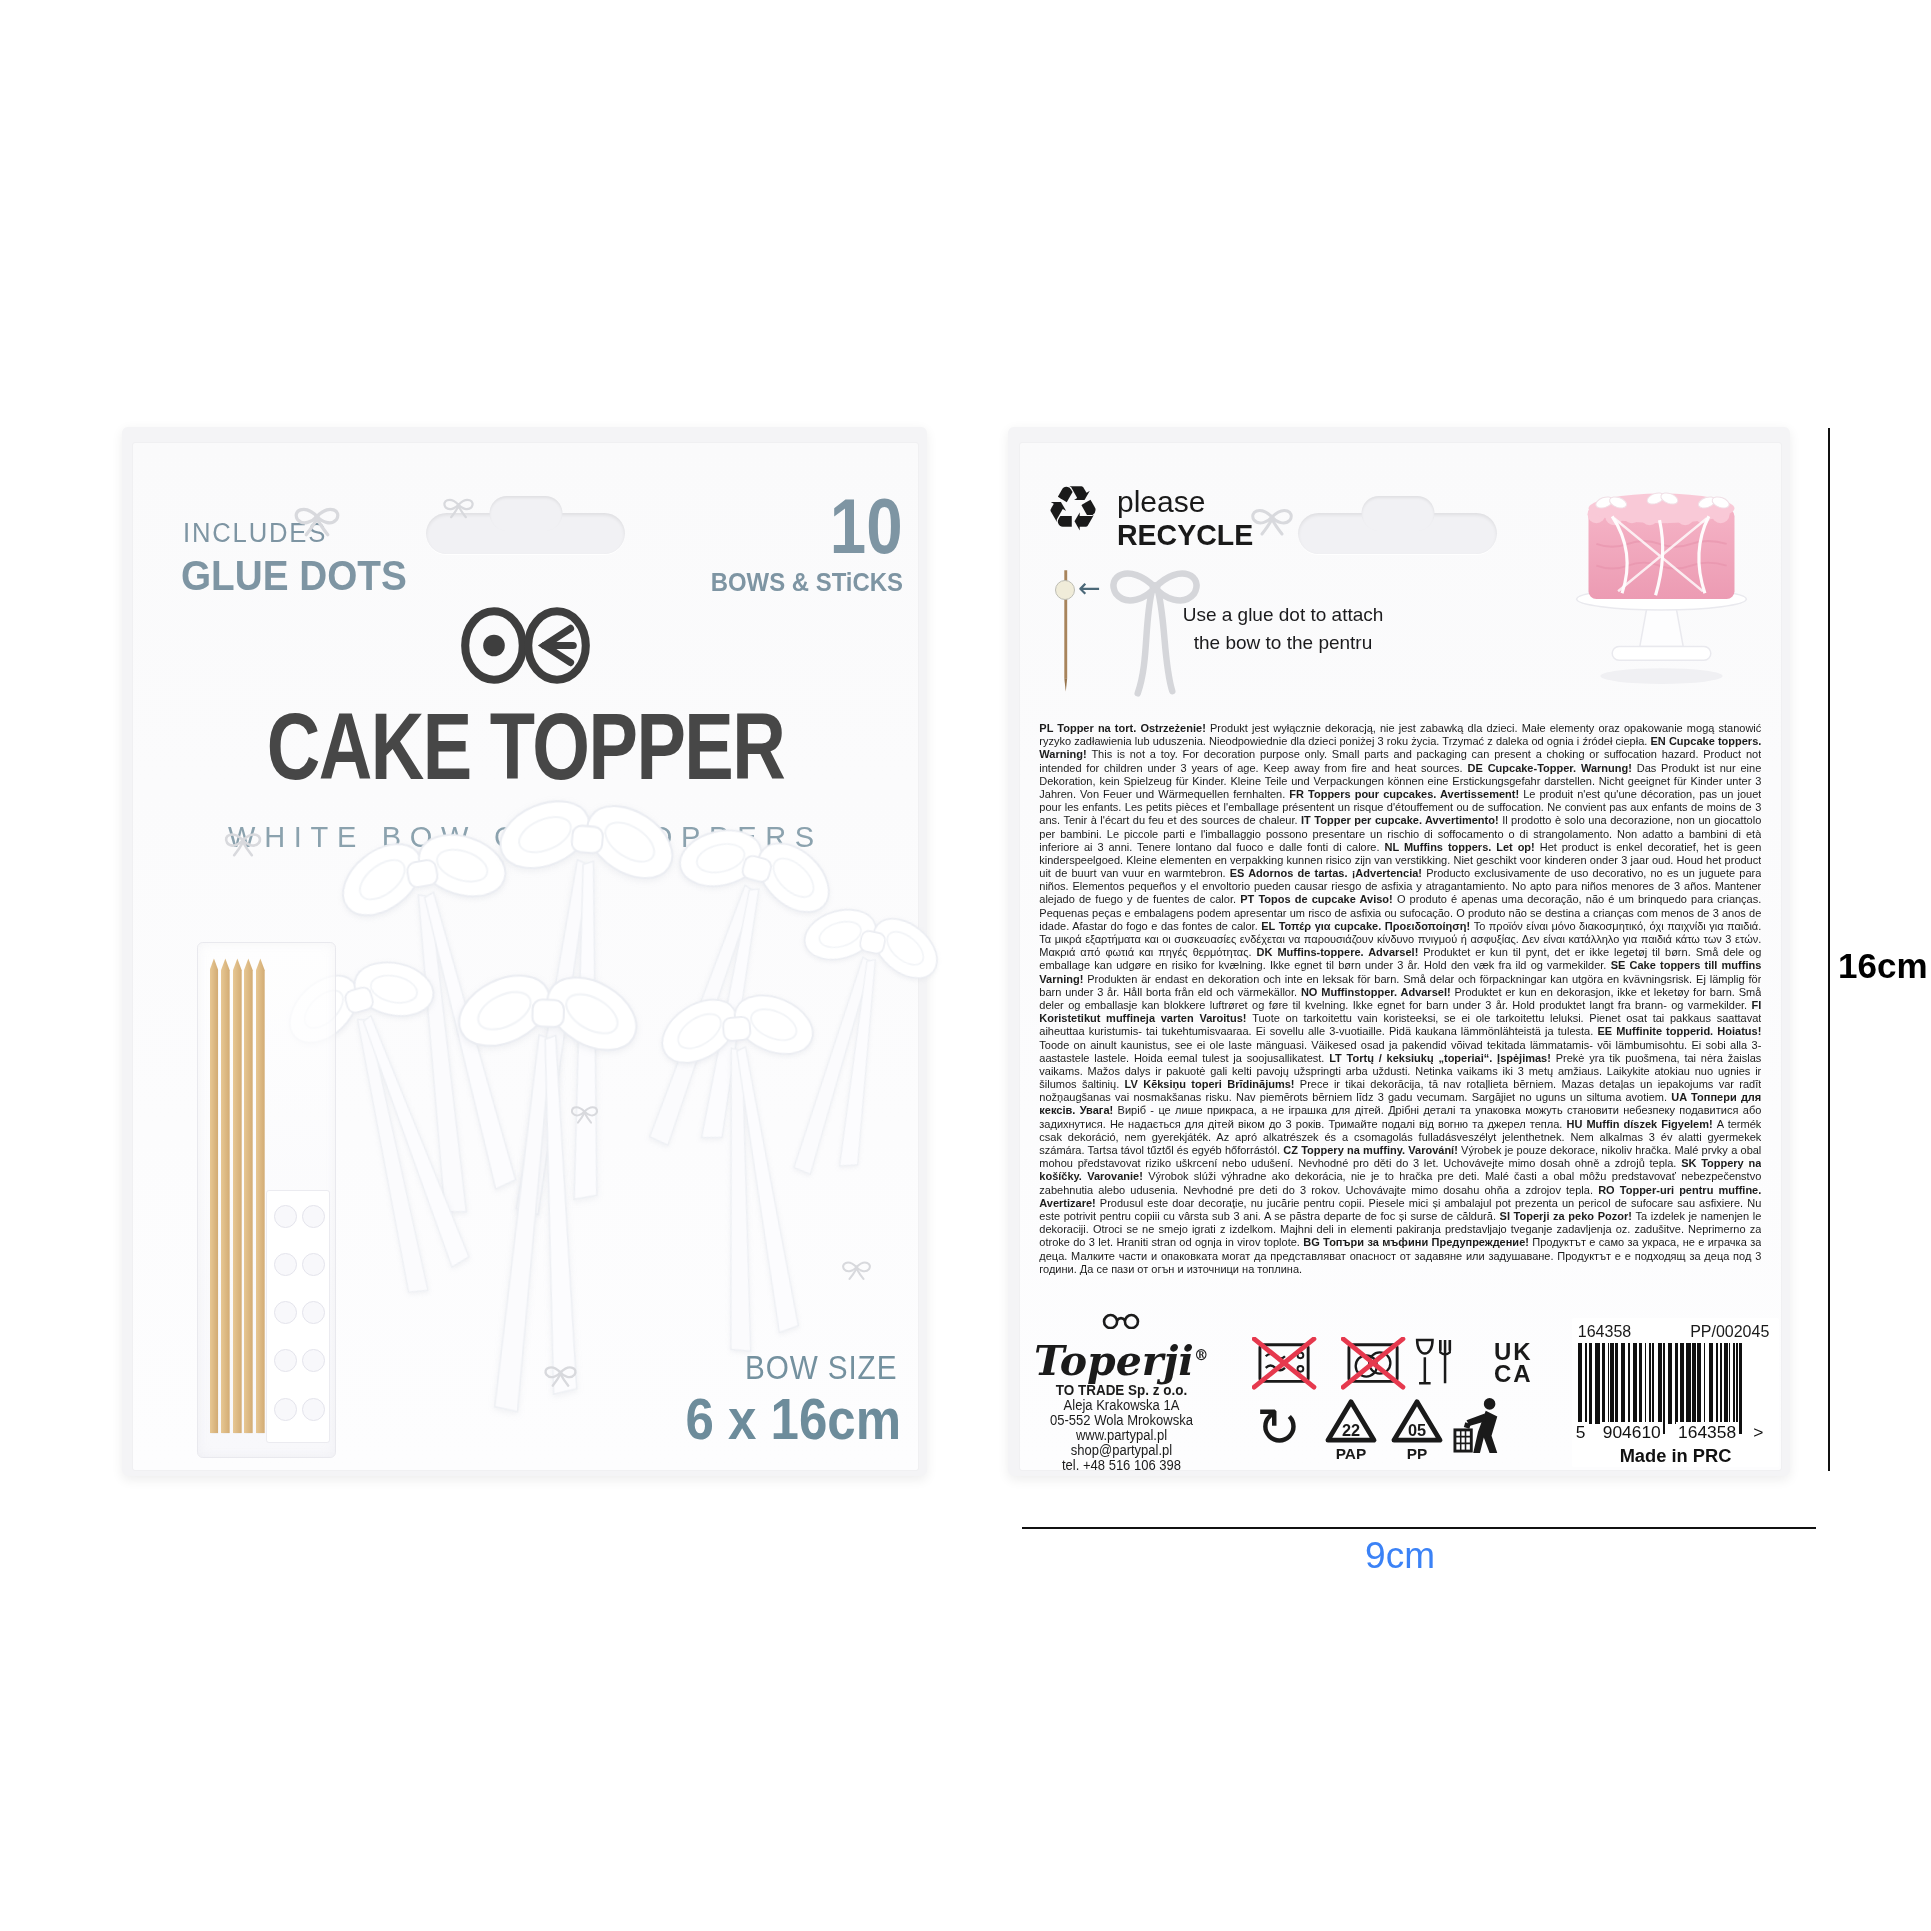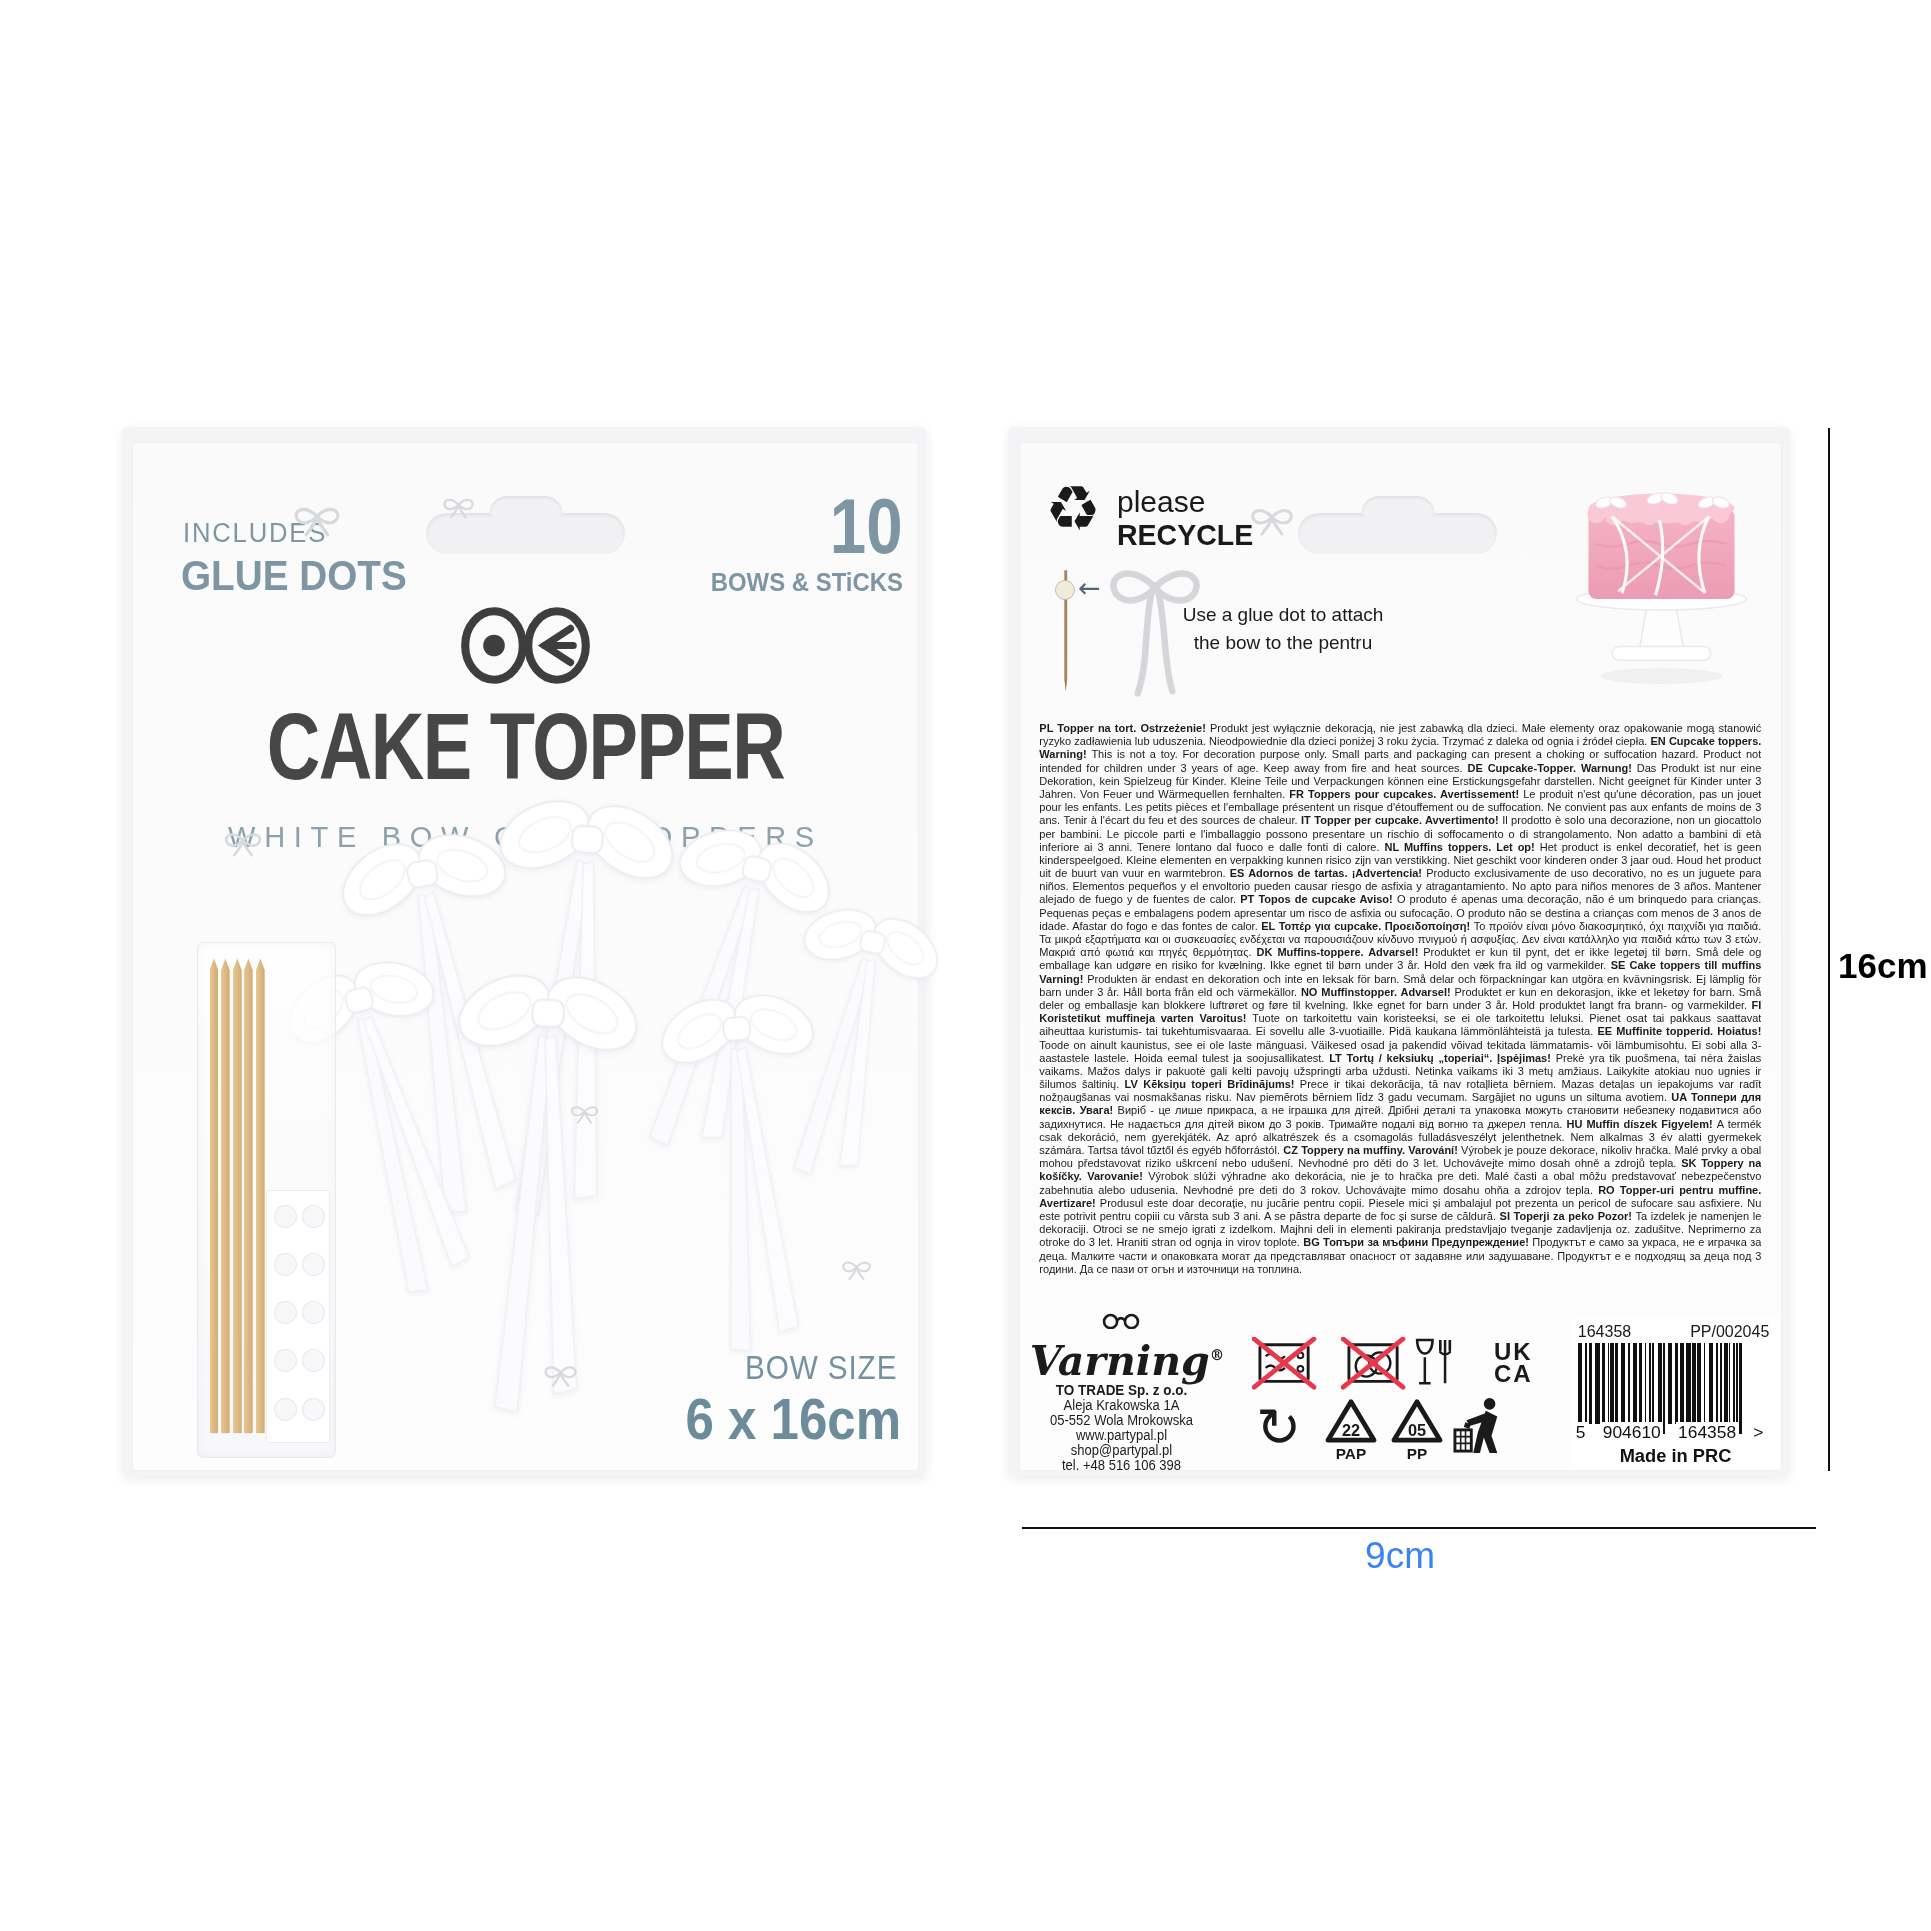--- a/index.html
+++ b/index.html
@@ -345,21 +345,21 @@
     </div>
 
     <p class="warnings" id="warnings"><b>PL Topper na tort. Ostrzeżenie! </b>Produkt jest wyłącznie dekoracją, nie jest zabawką dla dzieci. Małe elementy oraz opakowanie mogą stanowić ryzyko zadławienia lub uduszenia. Nieodpowiednie dla dzieci poniżej 3 roku życia. Trzymać z daleka od ognia i źródeł ciepła. <b>EN Cupcake toppers. Warning! </b>This is not a toy. For decoration purpose only. Small parts and packaging can present a choking or suffocation hazard. Product not intended for children under 3 years of age. Keep away from fire and heat sources. <b>DE Cupcake-Topper. Warnung! </b>Das Produkt ist nur eine Dekoration, kein Spielzeug für Kinder. Kleine Teile und Verpackungen können eine Erstickungsgefahr darstellen. Nicht geeignet für Kinder unter 3 Jahren. Von Feuer und Wärmequellen fernhalten. <b>FR Toppers pour cupcakes. Avertissement! </b>Le produit n'est qu'une décoration, pas un jouet pour les enfants. Les petits pièces et l'emballage présentent un risque d'étouffement ou de suffocation. Ne convient pas aux enfants de moins de 3 ans. Tenir à l'écart du feu et des sources de chaleur. <b>IT Topper per cupcake. Avvertimento! </b>Il prodotto è solo una decorazione, non un giocattolo per bambini. Le piccole parti e l'imballaggio possono presentare un rischio di soffocamento o di strangolamento. Non adatto a bambini di età inferiore ai 3 anni. Tenere lontano dal fuoco e dalle fonti di calore. <b>NL Muffins toppers. Let op! </b>Het product is enkel decoratief, het is geen kinderspeelgoed. Kleine elementen en verpakking kunnen risico zijn van verstikking. Niet geschikt voor kinderen onder 3 jaar oud. Houd het product uit de buurt van vuur en warmtebron. <b>ES Adornos de tartas. ¡Advertencia! </b>Producto exclusivamente de uso decorativo, no es un juguete para niños. Elementos pequeños y el envoltorio pueden causar riesgo de asfixia y atragantamiento. No apto para niños menores de 3 años. Mantener alejado de fuego y de fuentes de calor. <b>PT Topos de cupcake Aviso! </b>O produto é apenas uma decoração, não é um brinquedo para crianças. Pequenas peças e embalagens podem apresentar um risco de asfixia ou sufocação. O produto não se destina a crianças com menos de 3 anos de idade. Afastar do fogo e das fontes de calor. <b>EL Τοπέρ για cupcake. Προειδοποίηση! </b>Το προϊόν είναι μόνο διακοσμητικό, όχι παιχνίδι για παιδιά. Τα μικρά εξαρτήματα και οι συσκευασίες ενδέχεται να παρουσιάζουν κίνδυνο πνιγμού ή ασφυξίας. Δεν είναι κατάλληλο για παιδιά κάτω των 3 ετών. Μακριά από φωτιά και πηγές θερμότητας. <b>DK Muffins-toppere. Advarsel! </b>Produktet er kun til pynt, det er ikke legetøj til børn. Små dele og emballage kan udgøre en risiko for kvælning. Ikke egnet til børn under 3 år. Hold den væk fra ild og varmekilder. <b>SE Cake toppers till muffins Varning! </b>Produkten är endast en dekoration och inte en leksak för barn. Små delar och förpackningar kan utgöra en kvävningsrisk. Ej lämplig för barn under 3 år. Håll borta från eld och värmekällor. <b>NO Muffinstopper. Advarsel! </b>Produktet er kun en dekorasjon, ikke et leketøy for barn. Små deler og emballasje kan blokkere luftrøret og føre til kvelning. Ikke egnet for barn under 3 år. Hold produktet langt fra brann- og varmekilder. <b>FI Koristetikut muffineja varten Varoitus! </b>Tuote on tarkoitettu vain koristeeksi, se ei ole tarkoitettu leluksi. Pienet osat tai pakkaus saattavat aiheuttaa kuristumis- tai tukehtumisvaaraa. Ei sovellu alle 3-vuotiaille. Pidä kaukana lämmönlähteistä ja tulesta. <b>EE Muffinite topperid. Hoiatus! </b>Toode on ainult kaunistus, see ei ole laste mänguasi. Väikesed osad ja pakendid võivad tekitada lämmatamis- või lämbumisohtu. Ei sobi alla 3-aastastele lastele. Hoida eemal tulest ja soojusallikatest. <b>LT Tortų / keksiukų „toperiai“. Įspėjimas! </b>Prekė yra tik puošmena, tai nėra žaislas vaikams. Mažos dalys ir pakuotė gali kelti pavojų užspringti arba uždusti. Netinka vaikams iki 3 metų amžiaus. Laikykite atokiau nuo ugnies ir šilumos šaltinių. <b>LV Kēksiņu toperi Brīdinājums! </b>Prece ir tikai dekorācija, tā nav rotaļlieta bērniem. Mazas detaļas un iepakojums var radīt nožņaugšanas vai nosmakšanas risku. Nav piemērots bērniem līdz 3 gadu vecumam. Sargājiet no uguns un siltuma avotiem. <b>UA Топпери для кексів. Увага! </b>Виріб - це лише прикраса, а не іграшка для дітей. Дрібні деталі та упаковка можуть становити небезпеку подавитися або задихнутися. Не надається для дітей віком до 3 років. Тримайте подалі від вогню та джерел тепла. <b>HU Muffin díszek Figyelem! </b>A termék csak dekoráció, nem gyerekjáték. Az apró alkatrészek és a csomagolás fulladásveszélyt jelenthetnek. Nem alkalmas 3 év alatti gyermekek számára. Tartsa távol tűztől és egyéb hőforrástól. <b>CZ Toppery na muffiny. Varování! </b>Výrobek je pouze dekorace, nikoliv hračka. Malé prvky a obal mohou představovat riziko uškrcení nebo udušení. Nevhodné pro děti do 3 let. Uchovávejte mimo dosah ohně a zdrojů tepla. <b>SK Toppery na košíčky. Varovanie! </b>Výrobok slúži výhradne ako dekorácia, nie je to hračka pre deti. Malé časti a obal môžu predstavovať nebezpečenstvo zabehnutia alebo udusenia. Nevhodné pre deti do 3 rokov. Uchovávajte mimo dosahu ohňa a zdrojov tepla. <b>RO Topper-uri pentru muffine. Avertizare! </b>Produsul este doar decorație, nu jucărie pentru copii. Piesele mici și ambalajul pot prezenta un pericol de sufocare sau asfixiere. Nu este potrivit pentru copiii cu vârsta sub 3 ani. A se păstra departe de foc și surse de căldură. <b>SI Toperji za peko Pozor! </b>Ta izdelek je namenjen le dekoraciji. Otroci se ne smejo igrati z izdelkom. Majhni deli in elementi pakiranja predstavljajo tveganje zadavljenja oz. zadušitve. Neprimerno za otroke do 3 let. Hraniti stran od ognja in virov toplote. <b>BG Топъри за мъфини Предупреждение! </b>Продуктът е само за украса, не е играчка за деца. Малките части и опаковката могат да представляват опасност от задавяне или задушаване. Продуктът е е подходящ за деца под 3 години. Да се пази от огън и източници на топлина. </p>
 
     <div class="company">
       <svg width="46" height="17.4" viewBox="0 0 48 20">
         <circle cx="12" cy="11" r="7.5" fill="none" stroke="#1b1b1b" stroke-width="3"></circle>
         <circle cx="36" cy="11" r="7.5" fill="none" stroke="#1b1b1b" stroke-width="3"></circle>
         <path d="M19,10 Q24,4 29,10" fill="none" stroke="#1b1b1b" stroke-width="3"></path>
       </svg>
-      <div class="brand-script"><span>Varning</span><span class="brand-reg">®</span></div>
+      <div class="brand-script"><span>Toperji</span><span class="brand-reg">®</span></div>
       <div id="address-lines">
           <div class="addr-line addr-bold">TO TRADE Sp. z o.o.</div>
           <div class="addr-line">Aleja Krakowska 1A</div>
           <div class="addr-line">05-552 Wola Mrokowska</div>
           <div class="addr-line">www.partypal.pl</div>
           <div class="addr-line">shop@partypal.pl</div>
           <div class="addr-line">tel. +48 516 106 398</div>
         </div>
     </div>
 

